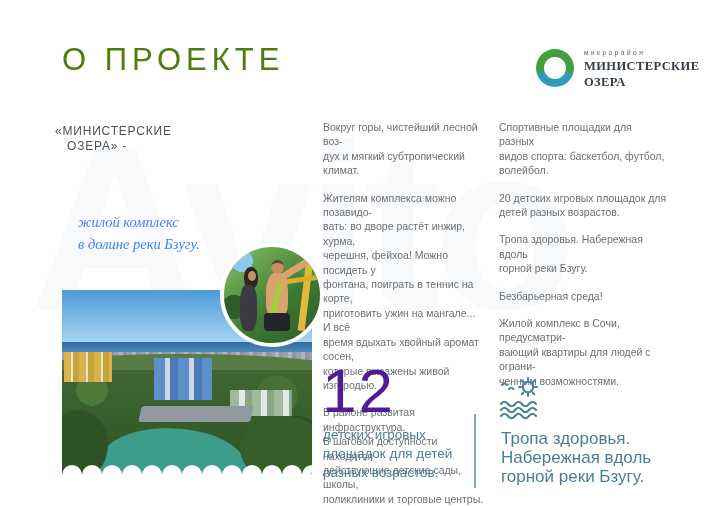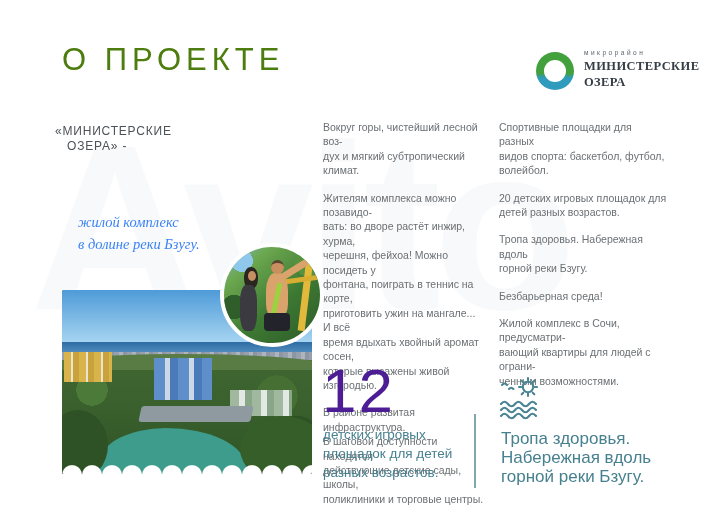--- a/index.html
+++ b/index.html
@@ -14,21 +14,21 @@
     font-size:235px; font-weight:bold; letter-spacing:-8px;
     color:rgba(120,140,155,0.055); z-index:0; user-select:none;
     font-family:"Liberation Sans", sans-serif; line-height:1;
   }
   
   .title {
     position:absolute; left:62px; top:42px; z-index:1;
     font-size:31px; font-weight:300; letter-spacing:5px;
     color:#4d7c0f;
   }
-  .logo { position:absolute; left:536px; top:46px; z-index:1; display:flex; align-items:flex-end; }
+  .logo { position:absolute; left:536px; top:46px; z-index:1; display:flex; align-items:center; }
   .logo-ring {
     position:relative; width:38px; height:38px; border-radius:50%;
     background:linear-gradient(180deg,#42A03D 0%,#42A03D 56%,#2F9BBD 68%,#2F9BBD 100%);
   }
   .logo-ring::after {
     content:""; position:absolute; inset:8px; border-radius:50%; background:#fff;
   }
   .logo-text { margin-left:10px; padding-top:3px; }
   .logo-district { font-size:6.5px; letter-spacing:2.5px; color:#5C646B; margin-bottom:3px; }
   .logo-name { font-family:"Liberation Serif", serif; font-weight:bold; font-size:12.5px; letter-spacing:0.4px; color:#353E46; line-height:1.25; }

